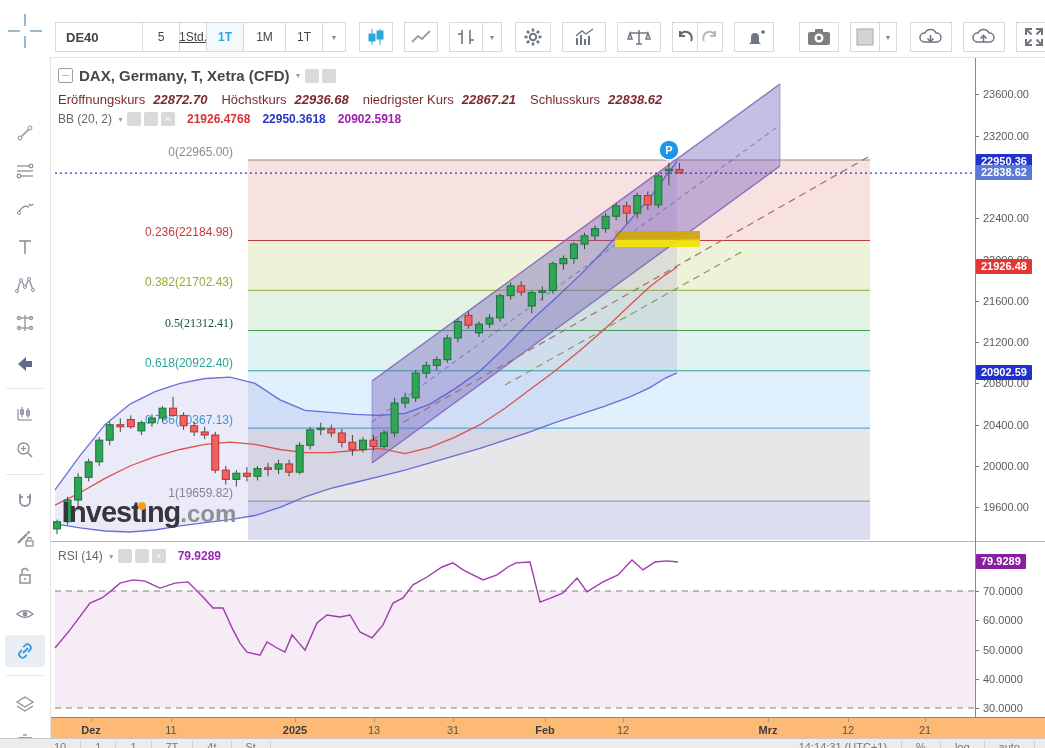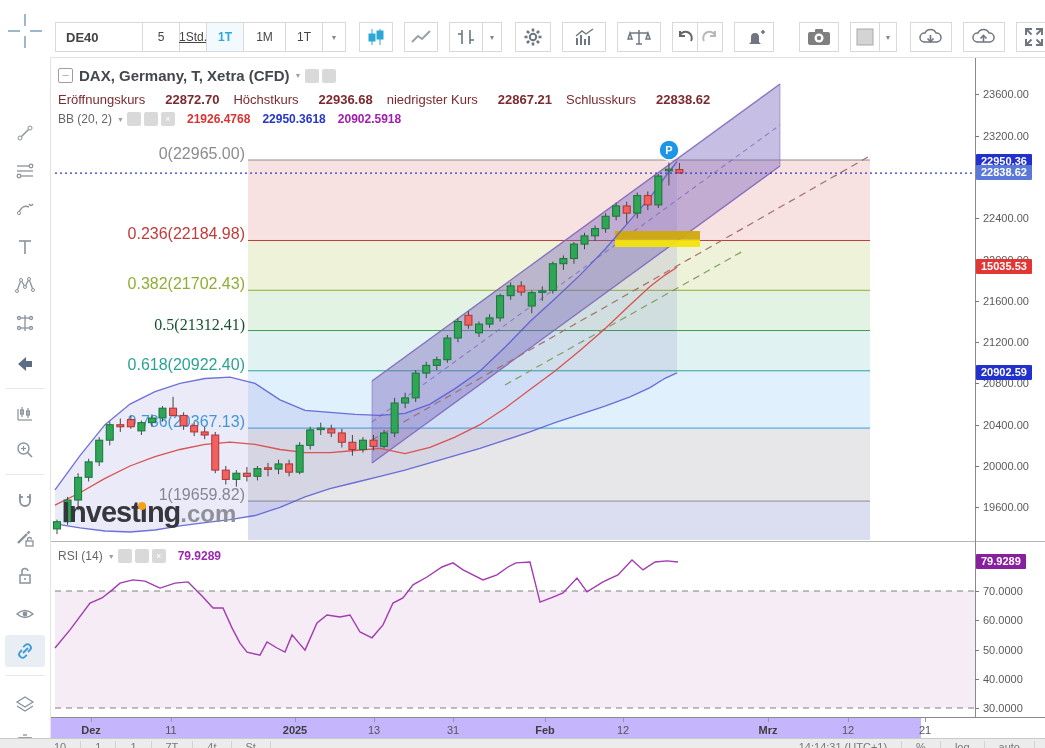--- a/index.html
+++ b/index.html
@@ -13,48 +13,48 @@
   .tbtn.first{margin-left:0;}
   .tbtn.active{color:#2ea7df;background:#f2fafd;font-weight:bold;}
   #crosshair-corner{position:absolute;left:8px;top:14px;z-index:41;}
   
   #sidebar{position:absolute;left:0;top:57px;width:50px;height:691px;background:#fff;border-right:1px solid #e3e3e3;z-index:40;}
   .sbi{position:absolute;left:5px;width:40px;height:32px;display:flex;align-items:center;justify-content:center;cursor:pointer;border-radius:3px;}
   .sbi.active{background:#e9eef4;}
   .sb-div{position:absolute;left:6px;width:38px;border-top:1px solid #e7e7e7;}
   
   #fiblabels{position:absolute;left:0;top:0;z-index:5;}
-  .fiblab{position:absolute;left:72px;width:173px;text-align:right;font-size:16px;white-space:nowrap;}
+  .fiblab{position:absolute;left:60px;width:173px;text-align:right;font-size:12px;white-space:nowrap;}
   #chart-svg{position:absolute;left:0;top:0;z-index:10;}
   #watermark{position:absolute;left:62px;top:496px;z-index:12;white-space:nowrap;}
   #wm-main{font-size:29px;font-weight:bold;color:#35373c;letter-spacing:-1px;}
   #wm-suffix{font-size:24px;color:#8d9096;font-weight:bold;}
   #wm-dot{position:absolute;width:8px;height:8px;border-radius:50%;background:#f6a01b;left:76px;top:6px;}
   
   .legend{position:absolute;z-index:20;white-space:nowrap;}
   #sym-row{left:58px;top:67px;display:flex;align-items:center;}
   #sym-title{font-size:15px;font-weight:bold;color:#45474d;margin-left:6px;}
   .mini-sq{width:14px;height:14px;background:#d9d9d9;border-radius:2px;margin-left:3px;display:inline-flex;align-items:center;justify-content:center;cursor:pointer;}
   .caret{font-size:7px;color:#9aa0a6;margin-left:5px;}
   #ohlc-row{left:58px;top:92px;font-size:13px;color:#7c2a2e;}
-  #ohlc-row b{margin-right:14px;margin-left:20px;}
+  #ohlc-row b{margin-right:14px;margin-left:8px;font-style:italic;}
   #bb-row{left:58px;top:112px;font-size:12px;color:#666;display:flex;align-items:center;}
   #bb-vals span{font-weight:bold;margin-left:12px;}
   #rsi-row{left:58px;top:549px;font-size:12px;color:#666;display:flex;align-items:center;z-index:20;}
   #rsi-val{font-weight:bold;margin-left:12px;}
   .collapse-box{width:13px;height:13px;border:1px solid #9aa0a6;border-radius:2px;color:#9aa0a6;font-size:11px;line-height:11px;text-align:center;cursor:pointer;}
   
   #price-axis{position:absolute;left:975px;top:57px;width:70px;height:660px;z-index:15;}
   .ptick{position:absolute;left:8px;font-size:11px;color:#5a5a5a;}
   .ptick-dash{position:absolute;left:0;width:4px;border-top:1px solid #777;}
   .badge{position:absolute;left:1px;height:15px;padding:0 5px;color:#fff;font-size:11px;font-weight:bold;line-height:15px;border-radius:1px;z-index:16;}
   #v-axis-border{position:absolute;left:975px;top:57px;width:1px;height:660px;background:#8a8a8a;z-index:14;}
   #pane-sep{position:absolute;left:50px;top:541px;width:995px;height:1px;background:#b5b5b5;z-index:13;}
   #taxis-border{position:absolute;left:50px;top:717px;width:995px;height:1px;background:#8a8a8a;z-index:13;}
-  #time-axis{position:absolute;left:0;top:718px;width:921px;height:20px;background:#c4b5fd;z-index:15;}
+  #time-axis{position:absolute;left:0;top:718px;width:1045px;height:20px;background:#fdba74;z-index:15;}
   .ttick{position:absolute;top:6px;font-size:11px;color:#555;transform:translateX(-50%);}
   .ttick.bold{font-weight:bold;color:#3d3d3d;}
   .ttick-mark{position:absolute;top:0;width:1px;height:4px;background:#999;}
   #toolbar-border{position:absolute;left:0;top:57px;width:1045px;height:1px;background:#e3e3e3;z-index:39;}
   
   #bottom-strip{position:absolute;left:0;top:738px;width:1045px;height:10px;background:#ececec;border-top:1px solid #c9c9c9;z-index:50;overflow:hidden;}
   #bs-inner{position:absolute;left:40px;top:2px;right:10px;display:flex;font-size:11px;color:#777;}
   .bs-item{padding:0 14px;border-right:1px solid #d2d2d2;}
   #bs-right{margin-left:auto;display:flex;}
 </style>
@@ -609,21 +609,21 @@
       <div class="ptick-dash" style="top: 563.25px;"></div>
       <div class="ptick" style="top: 557.25px;">60.0000</div>
       <div class="ptick-dash" style="top: 592.5px;"></div>
       <div class="ptick" style="top: 586.5px;">50.0000</div>
       <div class="ptick-dash" style="top: 621.75px;"></div>
       <div class="ptick" style="top: 615.75px;">40.0000</div>
       <div class="ptick-dash" style="top: 651px;"></div>
       <div class="ptick" style="top: 645px;">30.0000</div>
       <div class="badge" style="top: 96.5108px; background: rgb(35, 49, 204);">22950.36</div>
       <div class="badge" style="top: 108.042px; background: rgb(90, 120, 215);">22838.62</div>
-      <div class="badge" style="top: 202.174px; background: rgb(226, 54, 52);">15035.53</div>
+      <div class="badge" style="top: 202.174px; background: rgb(226, 54, 52);">21926.48</div>
       <div class="badge" style="top: 307.839px; background: rgb(35, 49, 204);">20902.59</div>
       <div class="badge" style="top: 496.958px; background: rgb(135, 31, 158);">79.9289</div>
     </div>
   <div id="time-axis">
       <div class="ttick-mark" style="left: 91px;"></div>
       <div class="ttick bold" style="left: 91px;">Dez</div>
       <div class="ttick-mark" style="left: 171px;"></div>
       <div class="ttick" style="left: 171px;">11</div>
       <div class="ttick-mark" style="left: 295px;"></div>
       <div class="ttick bold" style="left: 295px;">2025</div>

